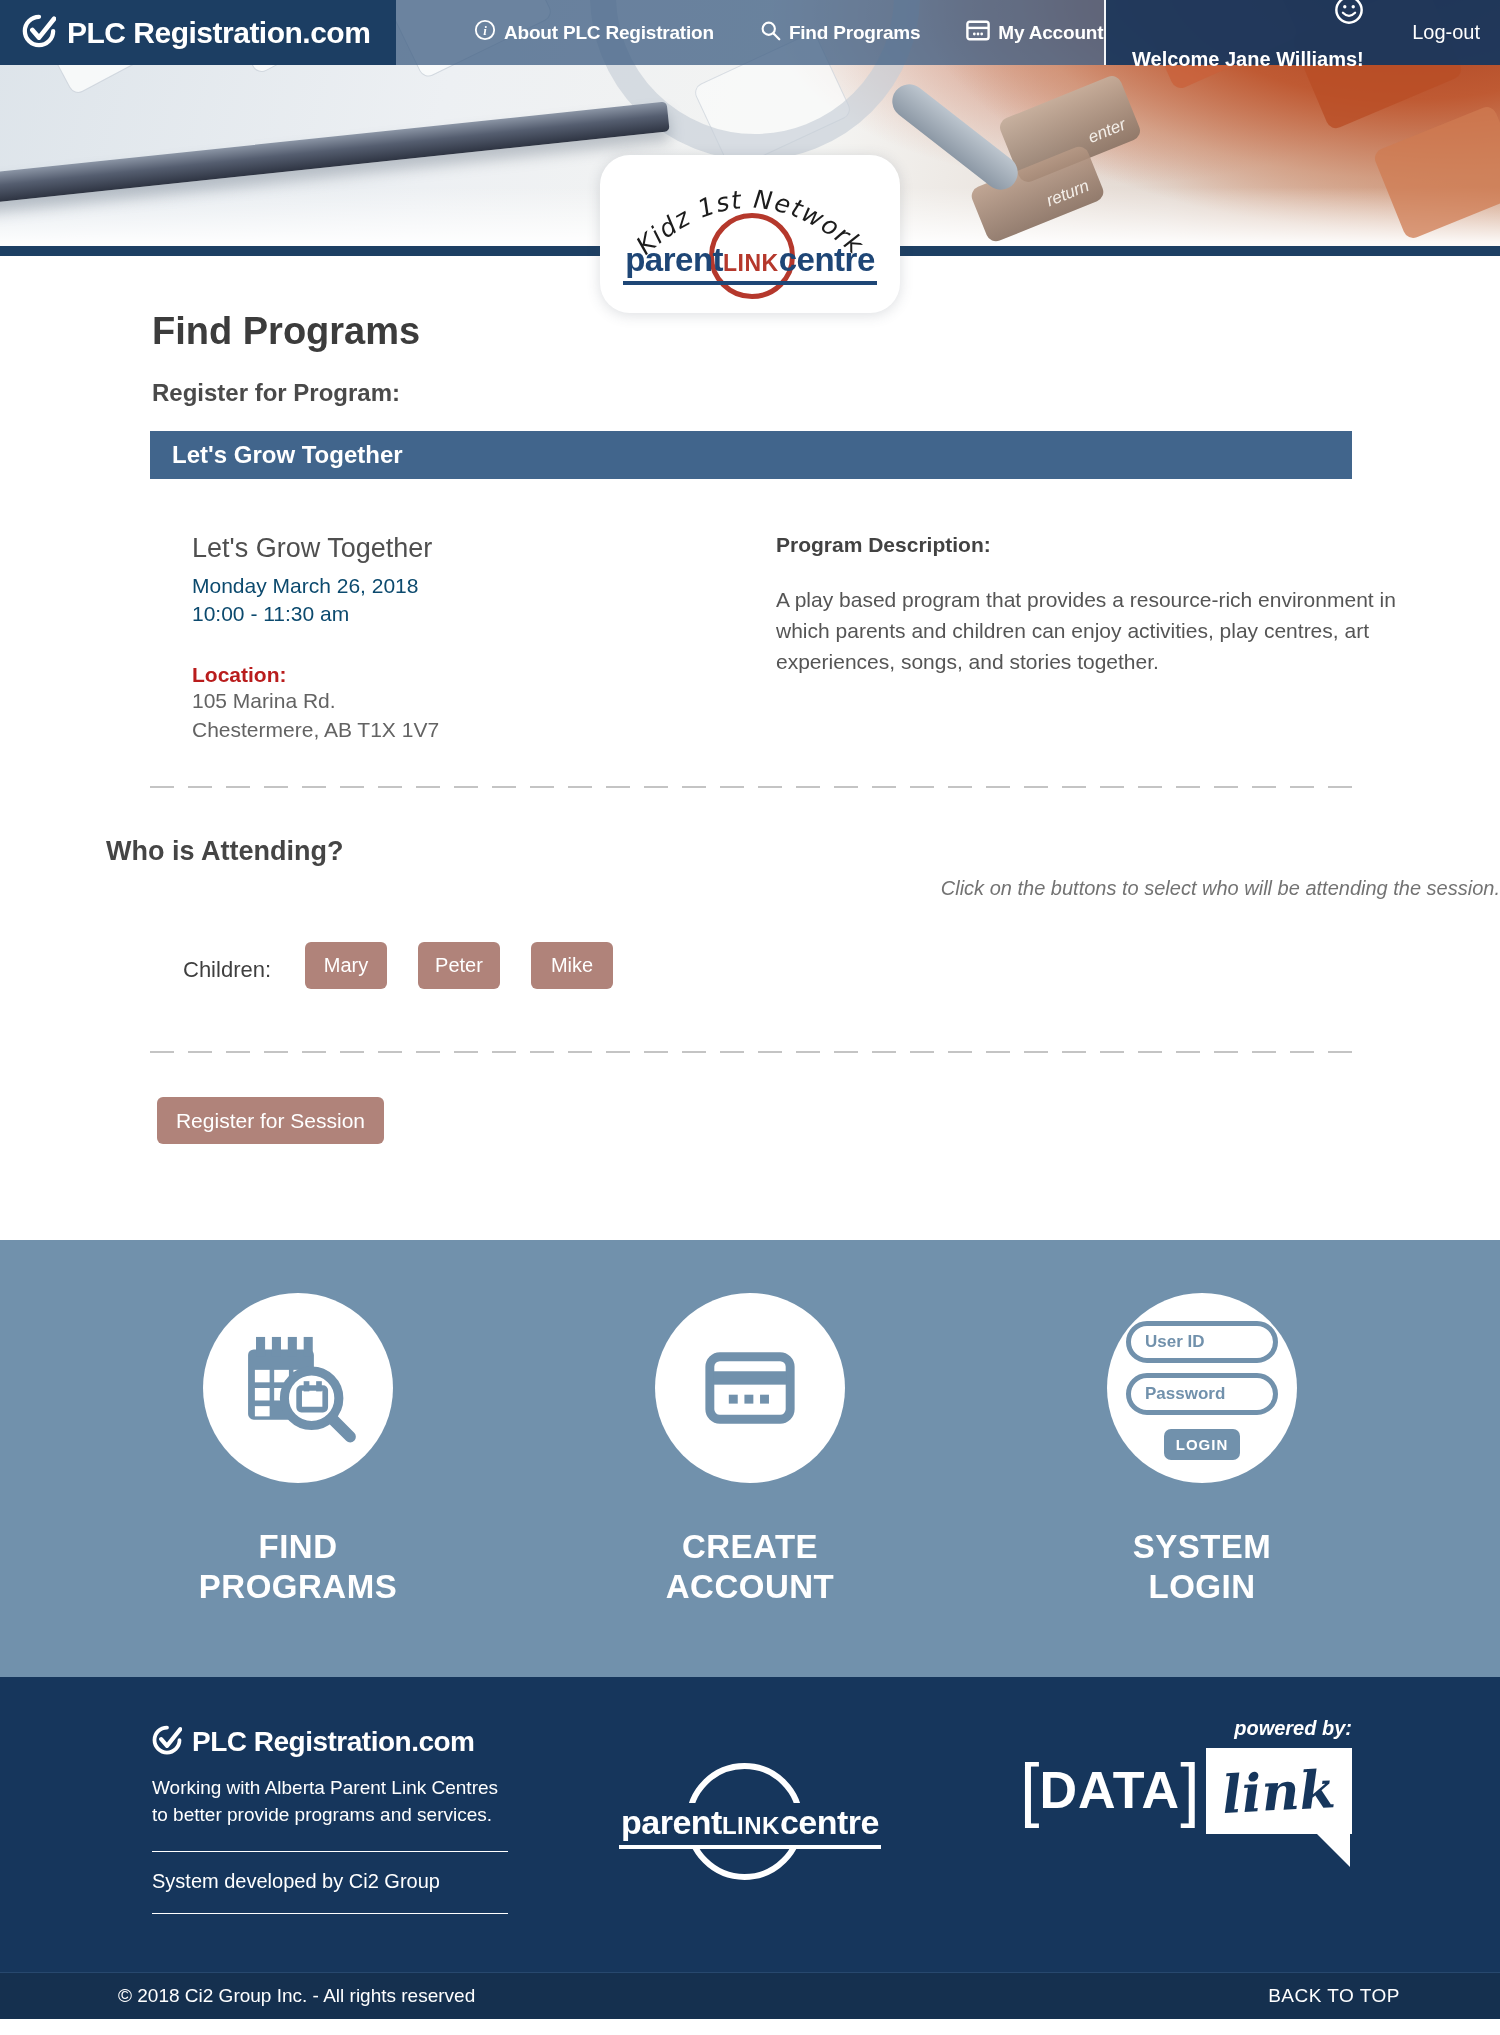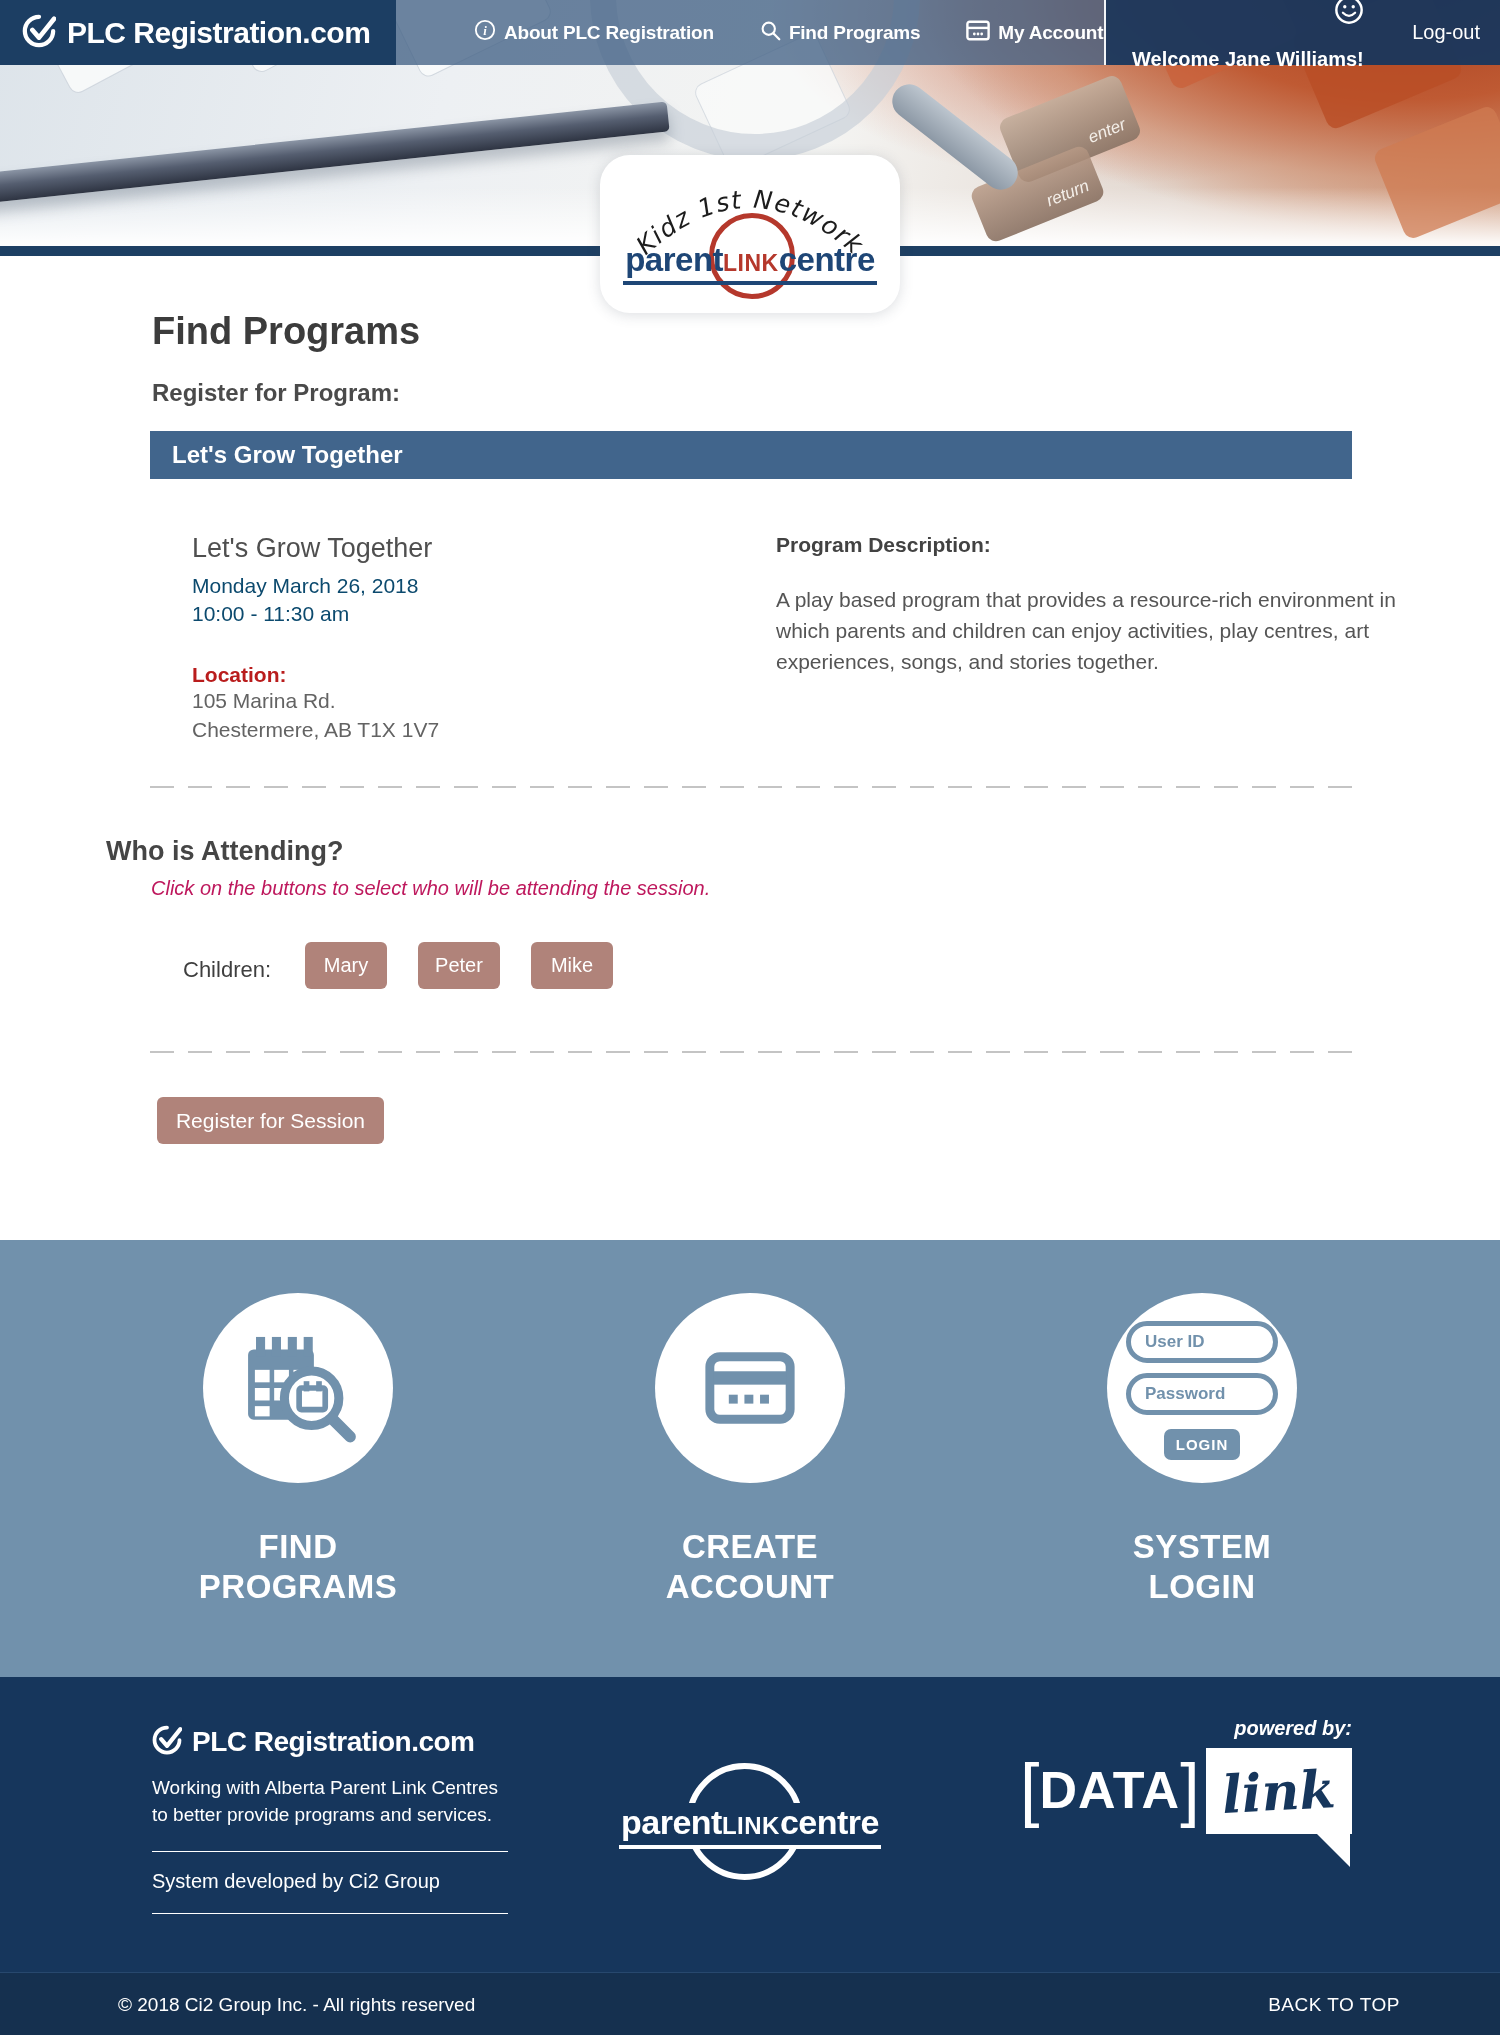--- a/index.html
+++ b/index.html
@@ -60,21 +60,21 @@
   .prog-date, .prog-time { font-size: 21px; color: #0c4a6e; line-height: 1.32; }
   .loc-label { font-size: 21px; font-weight: bold; color: #b91c1c; margin-top: 36px; }
   .loc-line { font-size: 21px; color: #636363; line-height: 1.35; }
   .details-right { margin-left: 176px; width: 620px; }
   .desc-label { font-size: 21px; font-weight: bold; color: #424242; margin-bottom: 28px; }
   .desc-text { font-size: 21px; color: #555555; line-height: 1.47; }
   .dashed { margin: 42px 0 0 150px; width: 1202px; height: 2px;
     background: repeating-linear-gradient(to right, #c4c4c4 0 24px, transparent 24px 38px); }
   .dashed.second { margin-top: 62px; }
   .who-title { font-size: 27px; font-weight: bold; color: #454545; margin: 48px 0 0 106px; }
-  .who-instr { font-size: 20px; font-style: italic; color: #be185d; margin: 10px 0 0 151px; }
+  .who-instr { font-size: 20px; font-style: italic; color: #737373; margin: 10px 0 0 151px; text-align: right; }
   .people-row { display: flex; align-items: center; margin: 40px 0 0 183px; }
   .people-row.children { margin-top: 42px; }
   .people-label { width: 122px; font-size: 22px; color: #3f3f3f; padding-top: 8px; }
   .person-btn { width: 82px; height: 47px; background: #b0837a; border: none; border-radius: 6px;
     color: #fff; font-family: "Liberation Sans", sans-serif; font-size: 20px; cursor: pointer; margin-right: 31px; }
   .register-btn { display: block; margin: 44px 0 0 157px; width: 227px; height: 47px; background: #b0837a;
     border: none; border-radius: 6px; color: #fff; font-family: "Liberation Sans", sans-serif;
     font-size: 21px; font-weight: normal; cursor: pointer; }
 
   
@@ -116,21 +116,21 @@
   .dl-bracket { font-size: 70px; font-weight: 500; line-height: 82px; }
   .dl-data { font-size: 52px; font-weight: 800; line-height: 84px; letter-spacing: 1px; }
   .dl-box { width: 148px; height: 86px; background: #ffffff; margin-left: 6px; display: flex;
     align-items: center; justify-content: center; }
   .dl-link { font-family: "DejaVu Serif", serif; font-style: italic; font-weight: bold; font-size: 52px;
     color: #16365c; transform: rotate(-3deg); }
   .dl-tail { position: absolute; right: 2px; top: 86px; width: 0; height: 0;
     border-top: 33px solid #ffffff; border-left: 33px solid transparent; }
   .f-note { margin-top: 17px; font-size: 17px; font-weight: 600; line-height: 1.33; width: 300px; }
   .f-note a { color: #fff; }
-  .bottom-bar { height: 64px; background: #15304f; border-top: 1px solid #27486e; display: flex;
+  .bottom-bar { height: 47px; background: #15304f; border-top: 1px solid #27486e; display: flex;
     align-items: center; justify-content: space-between; padding: 0 100px 0 118px; color: #fff; }
   .copyright { font-size: 19px; }
   .back-to-top { font-size: 19px; letter-spacing: 0.5px; cursor: pointer; }
   .bottom-strip { height: 15px; background: #ffffff; }
 </style>
 </head>
 <body>
 
 <div class="page">
 

